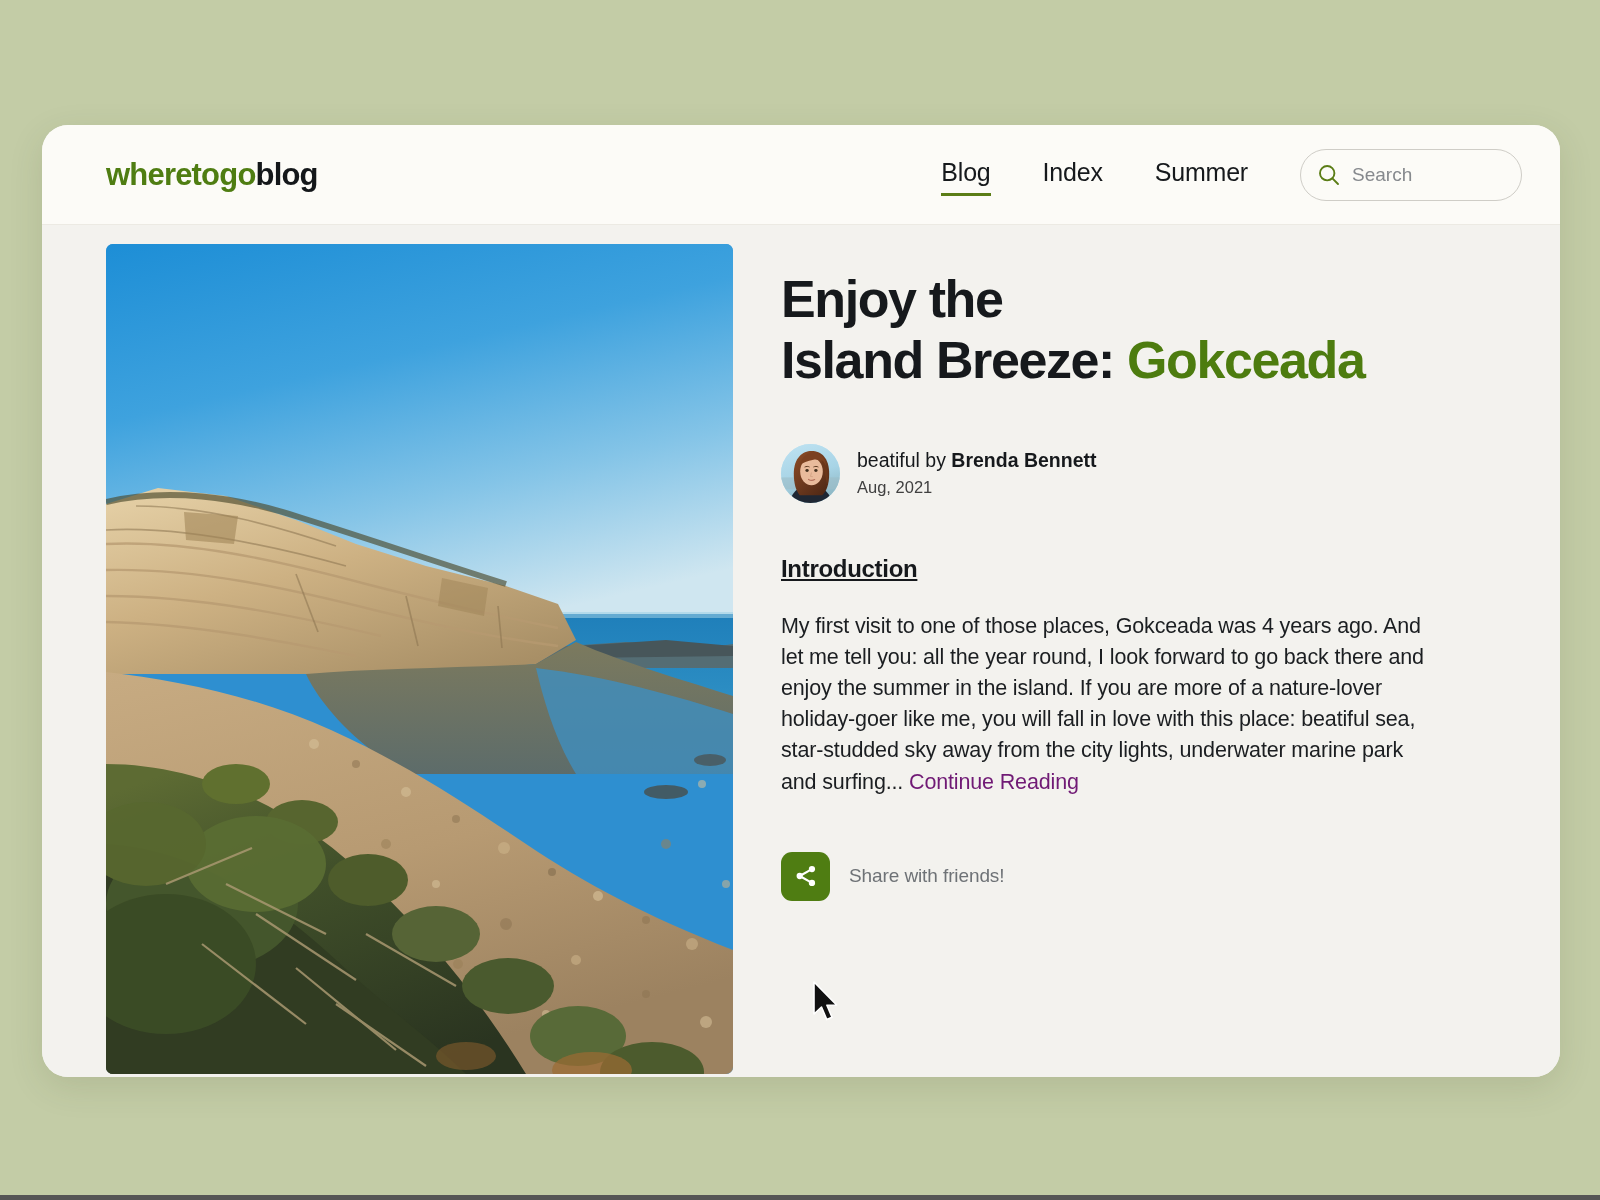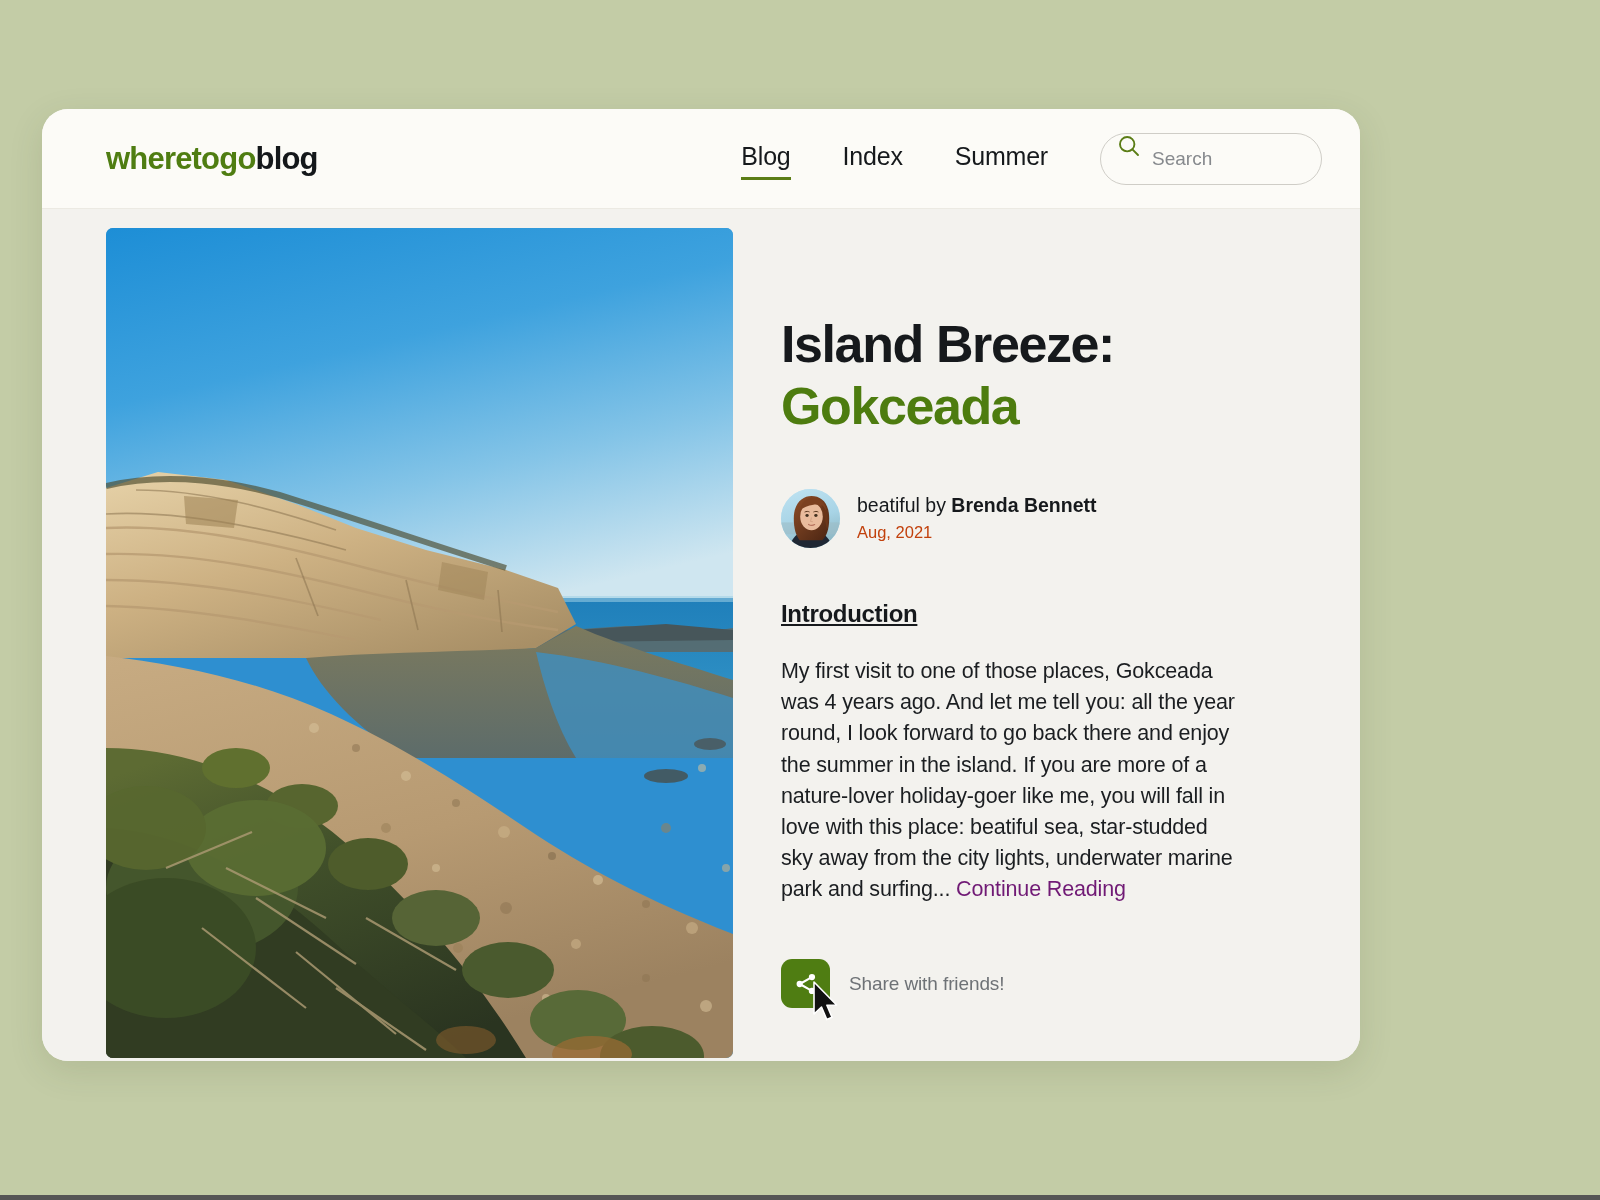--- a/index.html
+++ b/index.html
@@ -14,22 +14,22 @@
   body {
     background: #c3cca6;
     font-family: "Liberation Sans", sans-serif;
     position: relative;
   }
 
   
   .card {
     position: absolute;
     left: 42px;
-    top: 109px;
-    width: 1318px;
+    top: 125px;
+    width: 1518px;
     height: 952px;
     border-radius: 26px;
     overflow: hidden;
     background: #f3f2ee;
     box-shadow: 0 10px 34px rgba(60,70,40,0.13);
     display: flex;
     flex-direction: column;
   }
 
   
@@ -78,20 +78,21 @@
     height: 3px;
     background: #5b7d16;
   }
 
   .search-box {
     width: 222px;
     height: 52px;
     border: 1.6px solid #cfcdc7;
     border-radius: 26px;
     display: flex;
+    align-items: center;
     padding: 0 16px;
     gap: 11px;
     background: transparent;
     cursor: text;
   }
   .search-box svg { display:block; flex: 0 0 auto; }
   .search-input {
     border: none;
     outline: none;
     background: transparent;
@@ -156,21 +157,21 @@
   .avatar svg { display:block; width:100%; height:100%; }
 
   .byline-text { line-height: 1.32; }
   .byline-author {
     font-size: 19.5px;
     color: #16191c;
   }
   .byline-author b { font-weight: 700; }
   .byline-date {
     font-size: 16.5px;
-    color: #c2410c;
+    color: #404040;
     margin-top: 3px;
   }
 
   .section-heading {
     font-size: 24px;
     font-weight: 700;
     color: #16191c;
     margin-top: 52px;
     letter-spacing: -0.3px;
     text-decoration: underline;
@@ -402,21 +403,21 @@
 
           <ellipse cx="486" cy="826" rx="40" ry="18" fill="#9c6b33" opacity="0.7"></ellipse>
           <ellipse cx="360" cy="812" rx="30" ry="14" fill="#8a5f2e" opacity="0.55"></ellipse>
         </svg>
       </div>
     </div>
 
     <div class="article-col">
 
       <h1 class="post-title">
-        <br>
+        <span>Enjoy the</span><br>
         <span>Island Breeze: </span><span class="accent">Gokceada</span>
       </h1>
 
       <div class="byline">
         <div class="avatar">
           <svg viewBox="0 0 60 60" aria-hidden="true">
             <defs>
               <linearGradient id="avbg" x1="0" y1="0" x2="0.3" y2="1">
                 <stop offset="0%" stop-color="#bfe3f2"></stop>
                 <stop offset="60%" stop-color="#a8d4e6"></stop>

